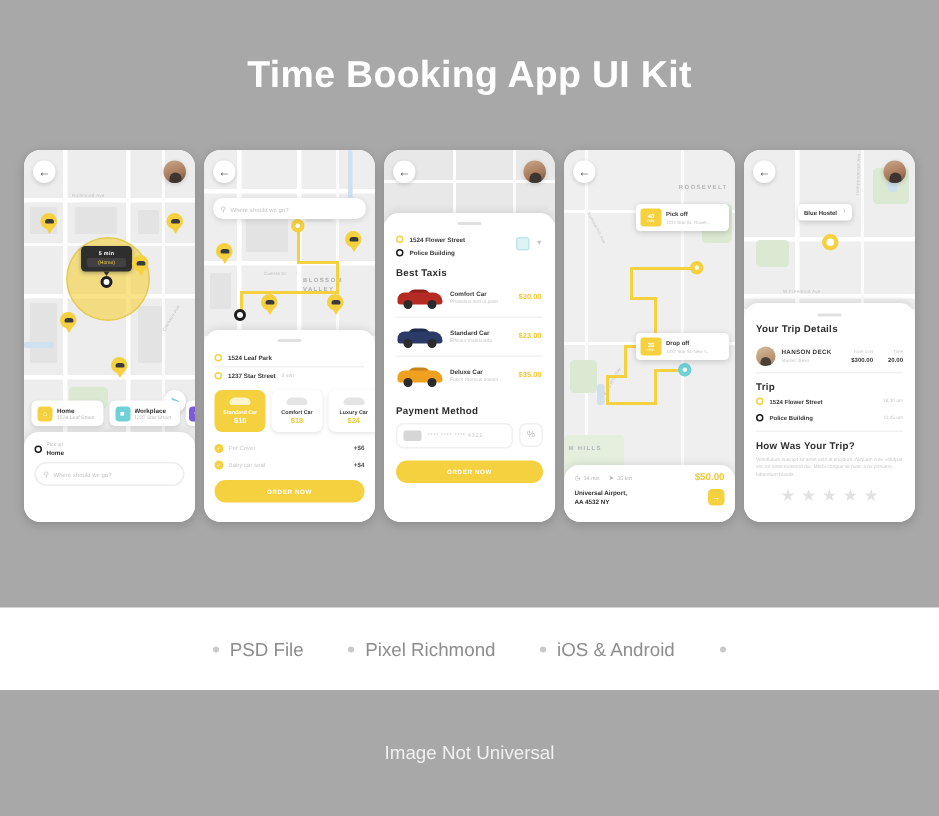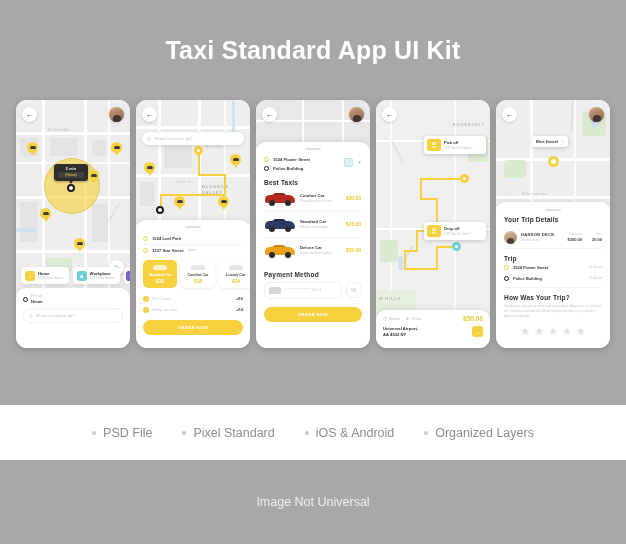--- a/index.html
+++ b/index.html
@@ -287,21 +287,21 @@
   .notice {
     position:absolute; left:0; right:0; top:460px; bottom:0;
     display:flex;align-items:center;justify-content:center;
     color:#f0f0f0; font-size:12.5px;
   }
 </style>
 </head>
 <body>
 
 <div class="header">
-  <h1>Taxi Standard App UI Kit</h1>
+  <h1>Time Booking App UI Kit</h1>
 </div>
 
 <div class="phones">
 
   <div class="phone">
     <div class="map">
       <div class="road" style="left:0;top:32px;width:114px;height:3px;"></div>
       <div class="road" style="left:0;top:96px;width:114px;height:2.5px;"></div>
       <div class="road" style="left:0;top:150px;width:114px;height:3px;"></div>
       <div class="road" style="left:26px;top:0;width:3px;height:200px;"></div>
@@ -716,25 +716,24 @@
 
 </div>
 
 <div class="features">
   <div class="feat">
     <span class="bullet"></span>
     <span>PSD File</span>
   </div>
   <div class="feat">
     <span class="bullet"></span>
-    <span>Pixel Standard</span>
+    <span>Pixel Richmond</span>
   </div>
   <div class="feat">
     <span class="bullet"></span>
     <span>iOS &amp; Android</span>
   </div>
   <div class="feat">
     <span class="bullet"></span>
-    <span>Organized Layers</span>
   </div>
 </div>
 
 <div class="notice">Image Not Universal</div>
 
 </body></html>

